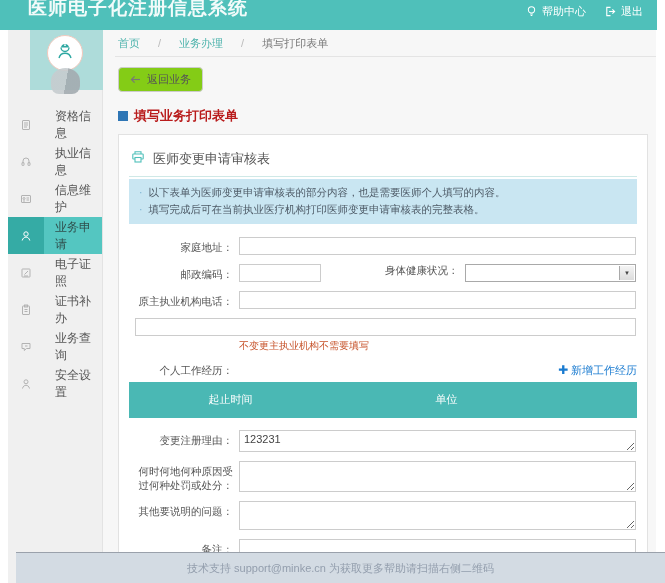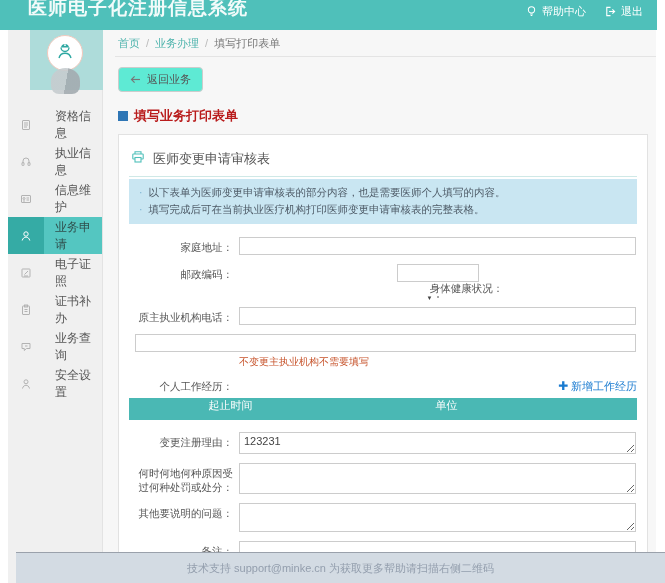--- a/index.html
+++ b/index.html
@@ -32,27 +32,27 @@
                  background:linear-gradient(100deg,#c6cccf 52%,#a3abb0 52%); opacity:.9; }
   .menu { margin-top:16px; }
   .menu-item { height:37px; display:flex; align-items:stretch; cursor:pointer; }
   .mi-icon { width:36px; display:flex; align-items:center; justify-content:center; color:#b3b3b3; }
   .mi-label { flex:1; display:flex; align-items:center; padding-left:11px; font-size:12px; color:#555; }
   .menu-item.active .mi-icon { background:#35aba5; color:#fff; }
   .menu-item.active .mi-label { background:#54c6c1; color:#2f4f4d; }
 
   
   .content { flex:1; background:#f7f7f7; padding:0 0 0 12px; }
-  .breadcrumb { height:27px; display:flex; align-items:center; gap:6px; font-size:11px;
+  .breadcrumb { height:27px; display:flex; align-items:center; gap:18px; font-size:11px;
                 border-bottom:1px solid #e4e4e4; padding-left:3px; }
   .crumb-link { color:#4db3ac; cursor:pointer; }
   .crumb-sep { color:#bbb; }
   .crumb-current { color:#777; }
   .back-btn { margin:10px 0 0 3px; display:inline-flex; align-items:center; gap:6px;
-              border:1px solid #ccc; background:#5eead4; padding:4px 11px; font-size:11px; color:#555;
+              border:1px solid #ccc; background:#84cc16; padding:4px 11px; font-size:11px; color:#555;
               cursor:pointer; border-radius:4px; }
   .section-title { margin:15px 0 9px 3px; display:flex; align-items:center; gap:6px;
                    font-size:13px; font-weight:bold; color:#b91c1c; }
   .section-marker { width:10px; height:10px; background:#2e76b5; display:inline-block; }
 
   
   .card { margin-left:3px; width:530px; background:#fff; border:1px solid #e2e2e2; padding:10px; }
   .card-title-row { display:flex; gap:8px; padding:5px 2px 8px 2px;
                     border-bottom:1px solid #cfe9e7; }
   .card-title { font-size:13px; color:#555; }
@@ -63,35 +63,35 @@
 
   
   .form { padding-top:13px; font-size:10.5px; color:#555; }
   .frow { display:flex; align-items:flex-start; margin-bottom:9px; }
   .flabel { width:104px; flex-shrink:0; text-align:right; padding-top:3px; line-height:1.35; }
   .fctrl { flex:1; margin-left:6px; margin-right:1px; }
   .txt { width:100%; height:18px; border:1px solid #ccc; background:#fff; font-size:11px;
          padding:0 4px; font-family:inherit; color:#444; }
   .ta { width:100%; border:1px solid #ccc; background:#fff; font-size:11px; padding:2px 4px;
         font-family:inherit; color:#444; resize:vertical; display:block; }
-  .fctrl-split { display:flex; align-items:center;flex-direction:column; }
+  .fctrl-split { display:flex; align-items:flex-start; }
   .postal-input { width:82px; flex-shrink:0; }
   .inline-label { margin-left:64px; margin-right:6px; white-space:nowrap; }
   .selectbox { flex:1; height:18px; border:1px solid #a9a9a9; background:#fff; position:relative; cursor:pointer; }
   .select-arrow { position:absolute; top:1px; right:1px; bottom:1px; width:15px;
                   background:linear-gradient(#f4f4f4,#dcdcdc); border-left:1px solid #a9a9a9;
                   display:flex; align-items:center; justify-content:center; font-size:6px; color:#444; }
   .field-note { margin:3px 0 0 110px; font-size:10px; color:#c7542c; }
   .work-row { margin-bottom:4px; }
   .add-link { display:inline-flex; align-items:center; gap:3px; color:#1a7bd0; font-size:11px;
               cursor:pointer; }
   .add-plus { font-weight:bold; font-size:12px; }
   .link-cell { flex:1; text-align:right; padding-top:1px; }
   .wtable { margin:3px 0 12px 0; }
-  .wthead { display:flex; background:#4ab8b4; height:22px; align-items:flex-start; color:#fff; font-size:11px; }
+  .wthead { display:flex; background:#4ab8b4; height:36px; align-items:center; color:#fff; font-size:11px; }
   .wth { text-align:center; }
   .wth-1 { width:40%; } .wth-2 { width:45%; } .wth-3 { width:15%; }
   .submit-btn { margin-top:5px; width:100%; height:22px; background:#2e76b5; border:none; color:#fff;
                 font-size:12px; display:flex; align-items:center; justify-content:center; gap:8px;
                 cursor:pointer; font-family:inherit; border-radius:1px; }
   .submit-check { font-size:11px; }
 
   
   .footer { position:absolute; left:16px; right:0; bottom:0; height:31px; background:#d3dbe3;
             border-top:1px solid #9aa1ab; display:flex; align-items:center; justify-content:center;

